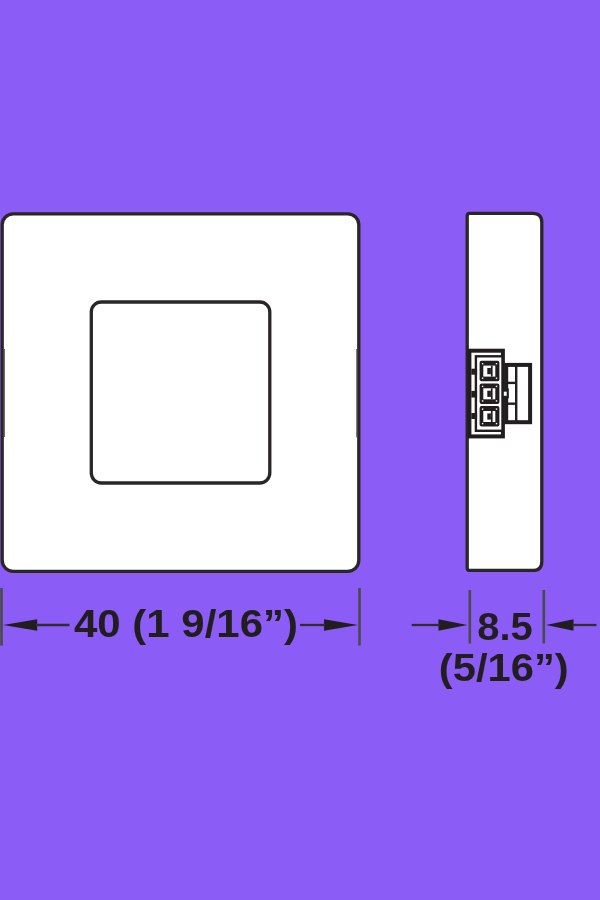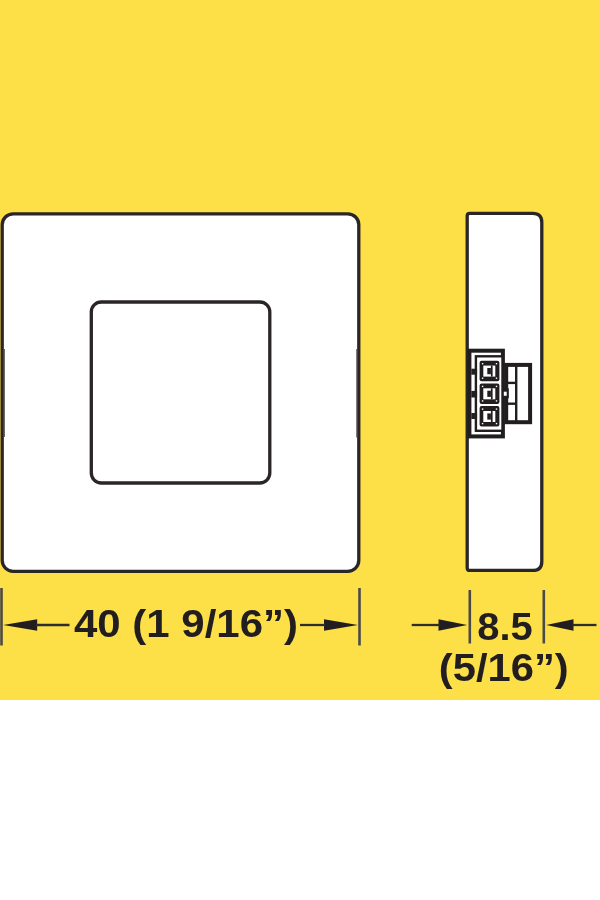--- a/index.html
+++ b/index.html
@@ -1,16 +1,16 @@
 <!DOCTYPE html>
 <html><head>
 <meta charset="utf-8">
 <style>
   html,body{margin:0;padding:0;background:#ffffff;}
-  .page{position:relative;width:600px;height:700px;background:#fde047;overflow:hidden;}
+  .page{position:relative;width:600px;height:900px;background:#8b5cf6;overflow:hidden;}
   svg{display:block;}
   text{font-family:"Liberation Sans", sans-serif;font-weight:bold;fill:#221e1f;}
 </style>
 </head>
 <body>
 <div class="page">
 <svg style="filter:blur(0.55px)" width="600" height="900" viewBox="0 0 600 900">
 
   <rect x="2.2" y="213.8" width="356.6" height="357.5" rx="11" ry="11" fill="#ffffff" stroke="#2a2627" stroke-width="3.3"></rect>
 

